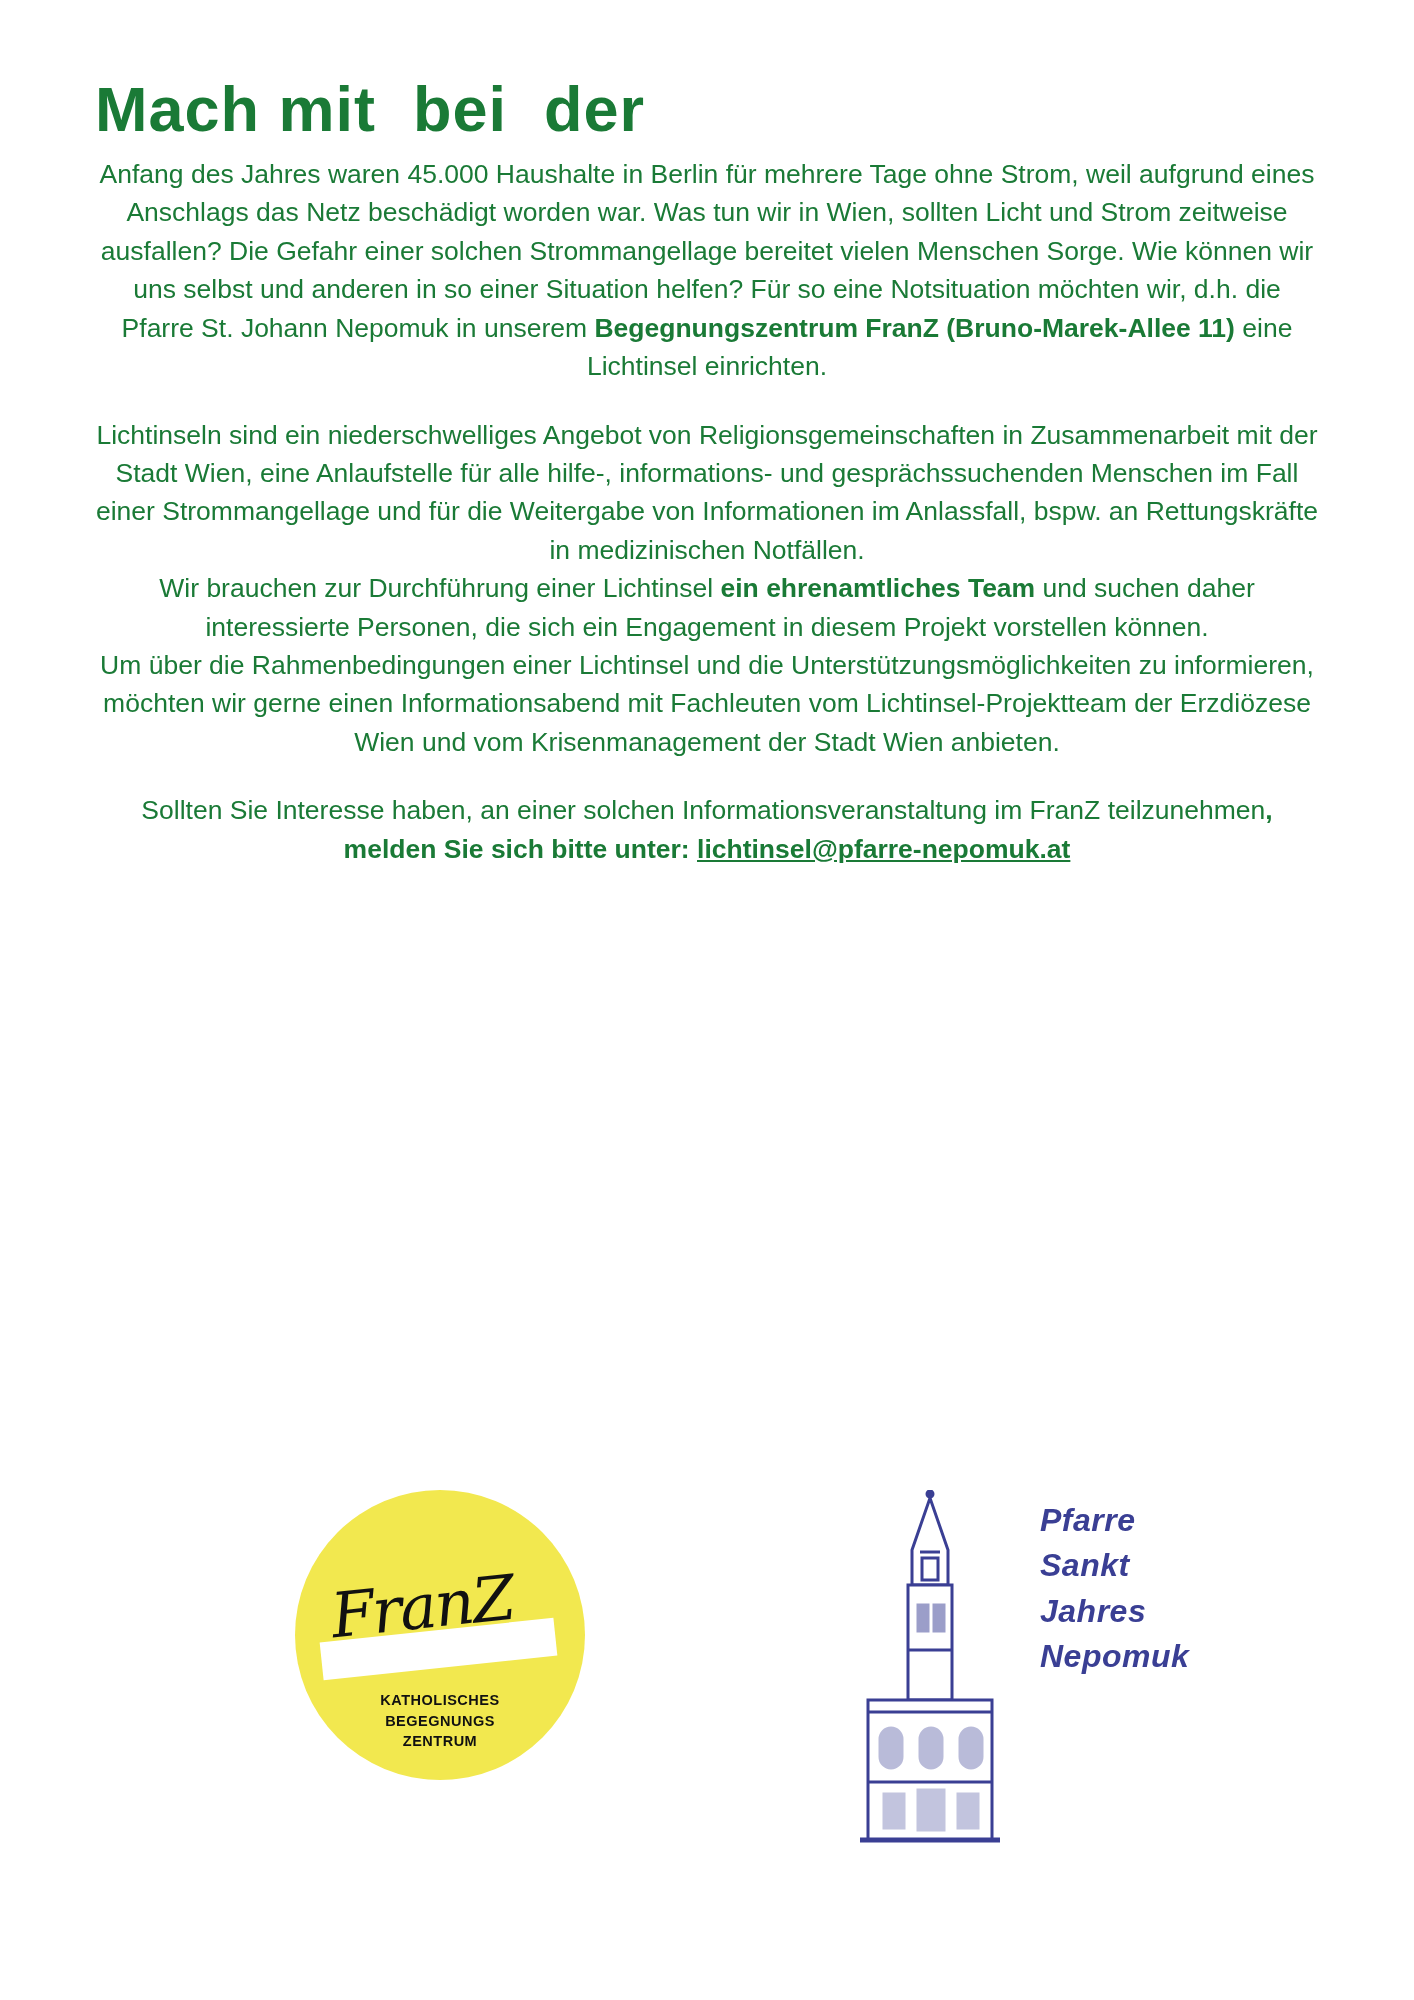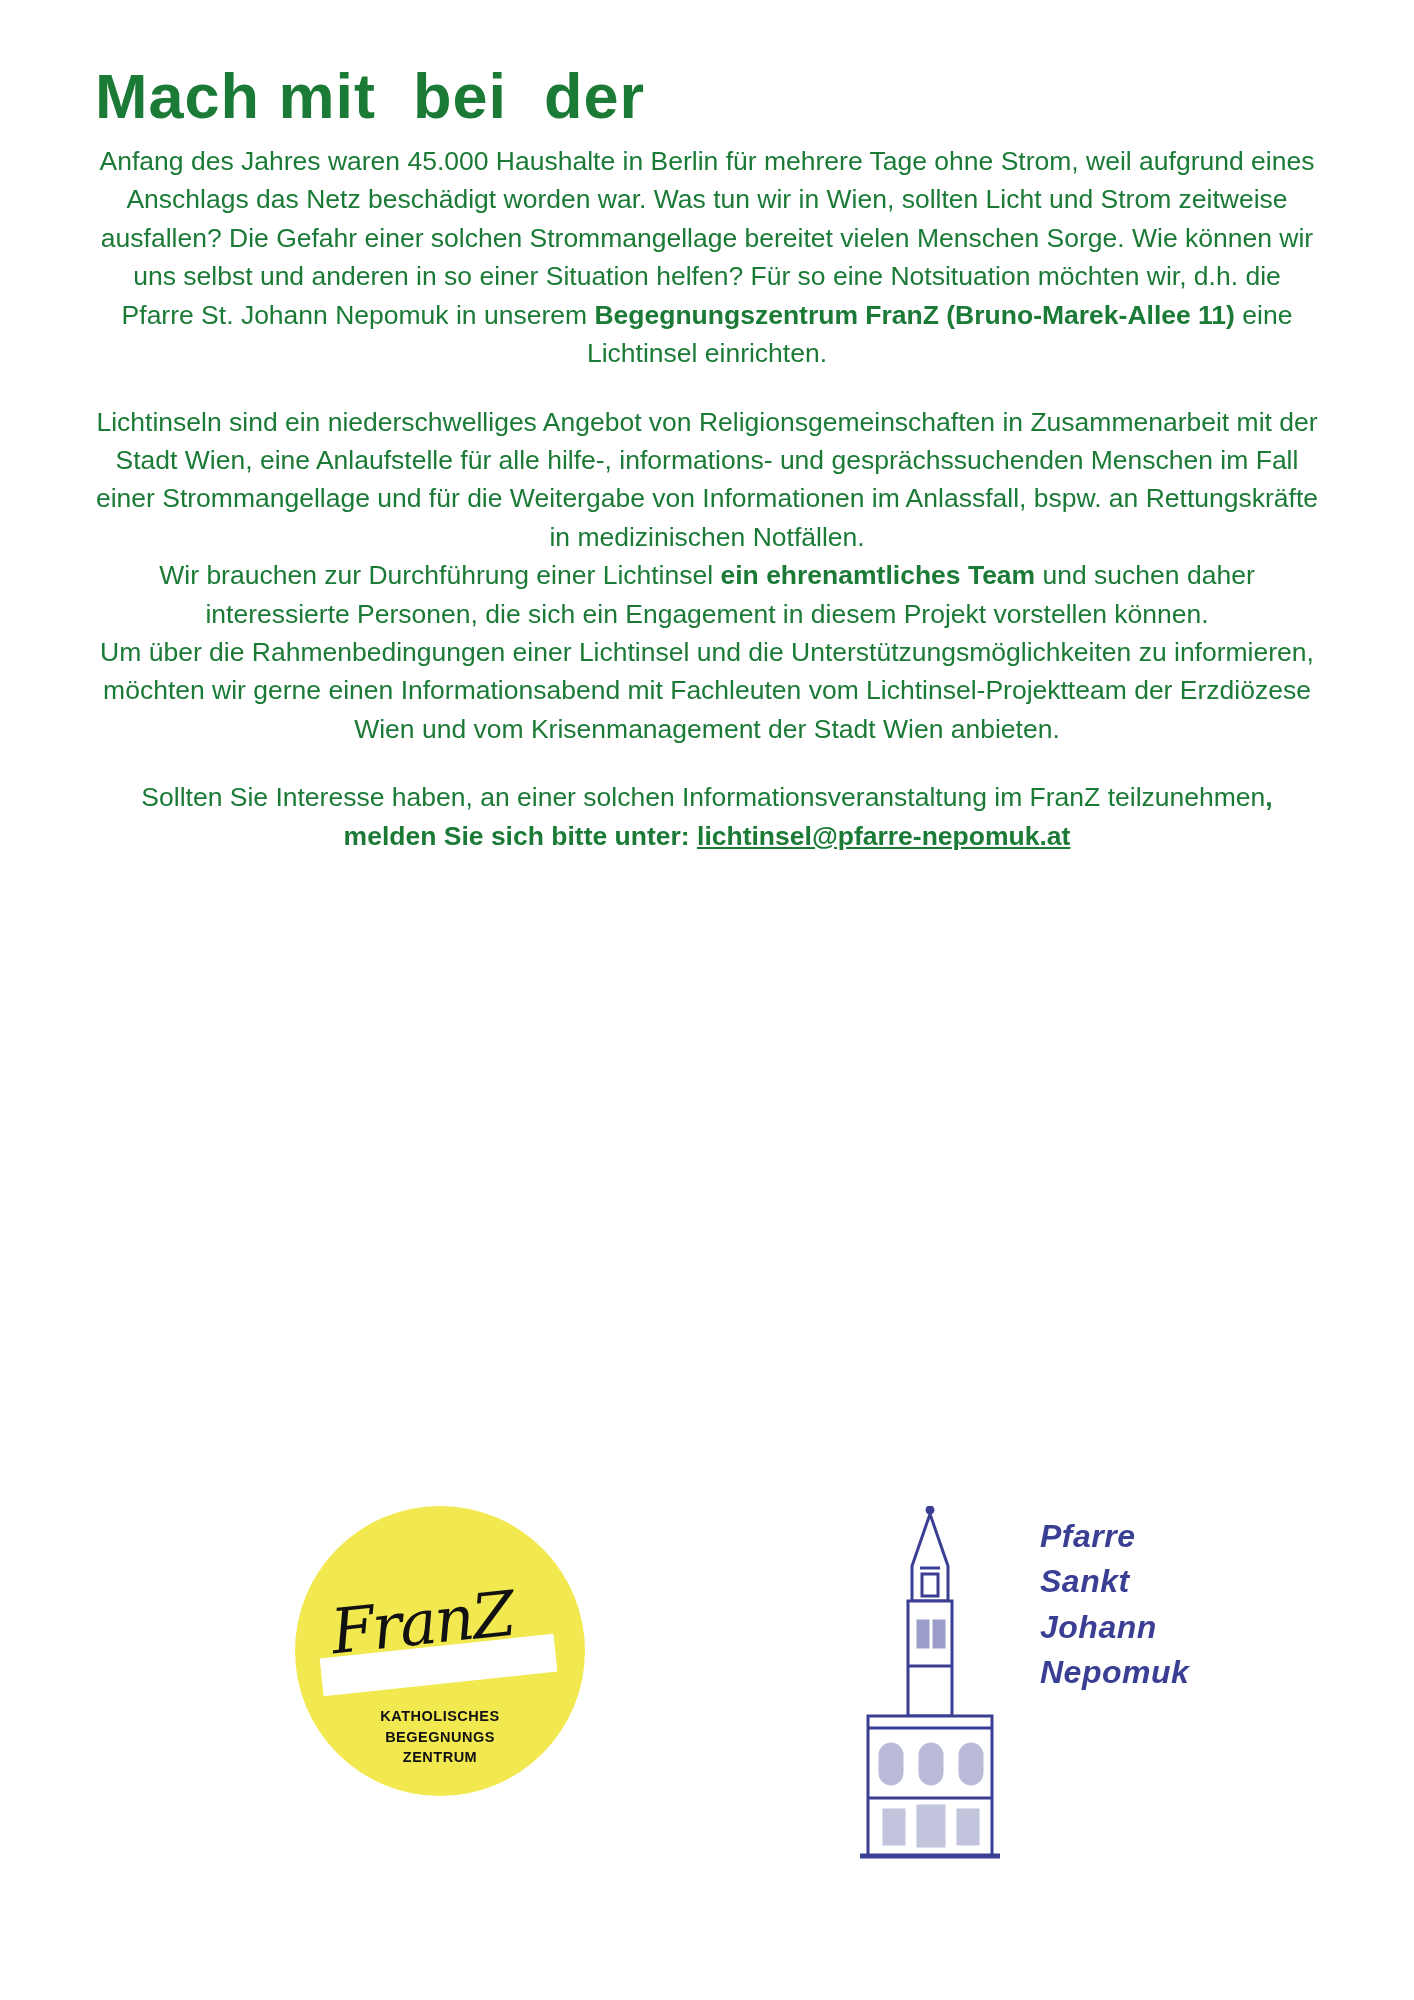--- a/index.html
+++ b/index.html
@@ -21,24 +21,23 @@
     box-sizing: border-box;
     padding: 0 95px;
   }
 
   
   .headline {
     font-size: 63px;
     font-weight: bold;
     color: #1a7a36;
     letter-spacing: 1px;
-    padding-top: 49px;
+    padding-top: 78px;
     line-height: 1;
     white-space: pre;
-    margin-top: 16px;
   }
 
   
   .logo-wrap {
     position: relative;
     height: 150px;
     margin-top: 22px;
     margin-left: 290px;
   }
   .logo-word {
@@ -232,19 +231,19 @@
           <path d="M18 292 L142 292"></path>
           <rect x="34" y="304" width="20" height="34" fill="#3a3f94" opacity="0.3"></rect>
           <rect x="68" y="300" width="26" height="40" fill="#3a3f94" opacity="0.3"></rect>
           <rect x="108" y="304" width="20" height="34" fill="#3a3f94" opacity="0.3"></rect>
           <path d="M10 350 L150 350" stroke-width="5"></path>
         </g>
       </svg>
       <div class="pfarre-text">
         <div>Pfarre</div>
         <div>Sankt</div>
-        <div>Johann</div>
+        <div>Jahres</div>
         <div>Nepomuk</div>
       </div>
     </div>
 
   </div>
 </div>
 
 </body></html>

